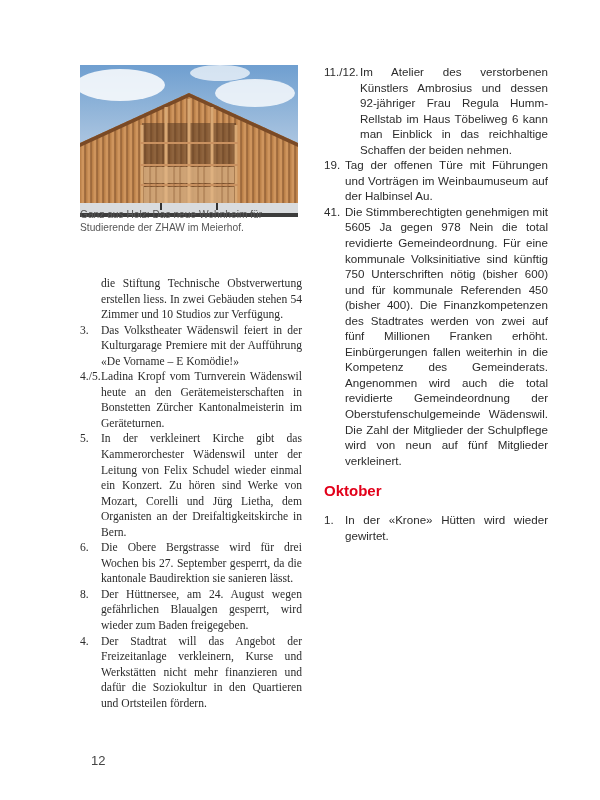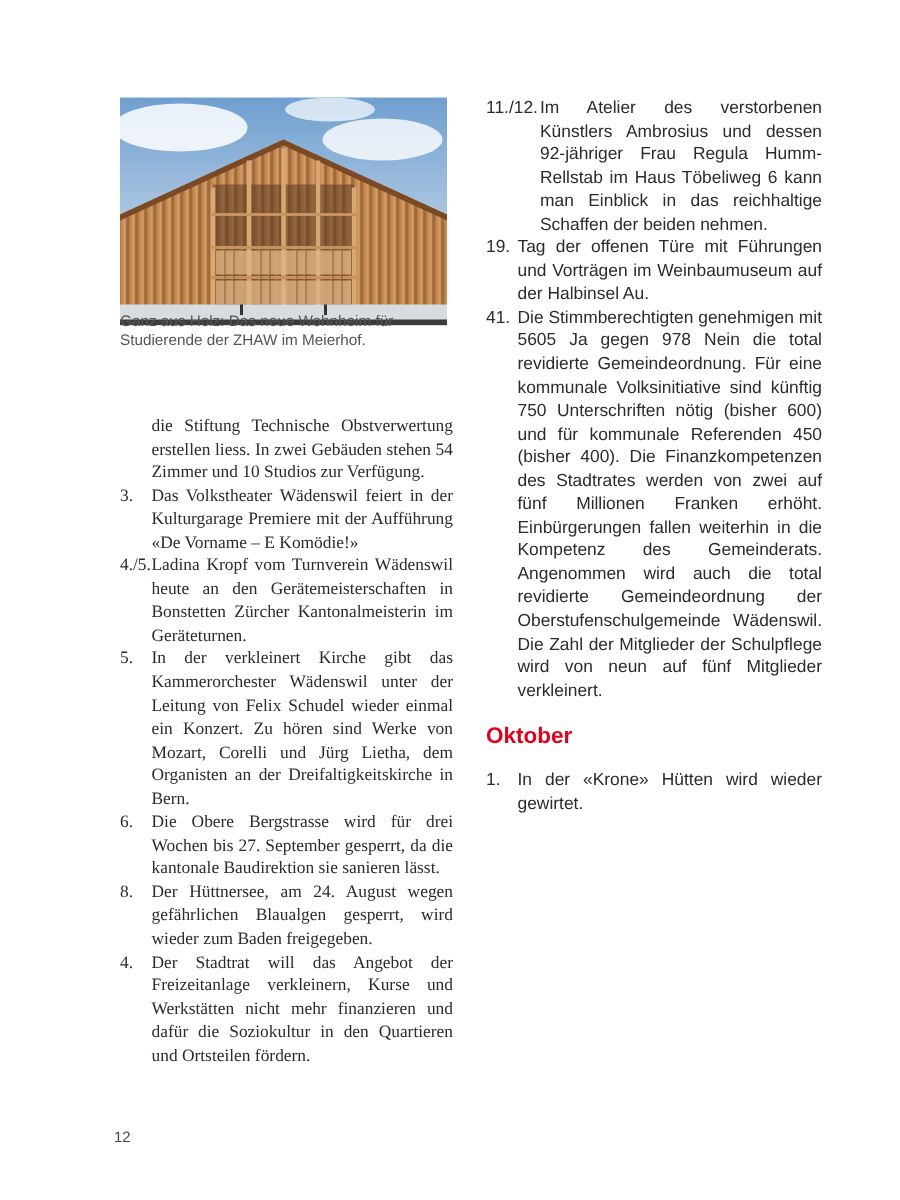--- a/index.html
+++ b/index.html
@@ -12,21 +12,21 @@
   .caption{position:absolute;left:80px;top:208px;width:222px;font-size:10.2px;line-height:13px;color:#555;}
   .col{position:absolute;font-size:11.6px;line-height:15.55px;color:#2b2b2b;}
   .col1{left:80px;top:276px;width:222px;font-family:Liberation Serif, serif;}
   .col2{left:314px;top:64px;width:224px;margin-left:10px;}
   .entry{display:flex;align-items:flex-start;}
   .num{flex:0 0 21px;white-space:nowrap;}
   .num.wide{flex-basis:36px;}
   .txt{flex:1;text-align:justify;hyphens:manual;}
   .cont{padding-left:21px;text-align:justify;}
   .heading{font-size:15px;font-weight:bold;color:#e2001a;margin:14px 0 12px 0;line-height:18px;}
-  .pageno{position:absolute;left:76px;top:753px;font-size:10px;color:#444;}
+  .pageno{position:absolute;left:91px;top:753px;font-size:13px;color:#444;}
 </style>
 </head>
 <body>
 
 <div class="page">
 
   <div class="photo">
     <svg viewBox="0 0 218 152" preserveAspectRatio="none">
       <defs>
         <linearGradient id="sky" x1="0" y1="0" x2="0" y2="1">

